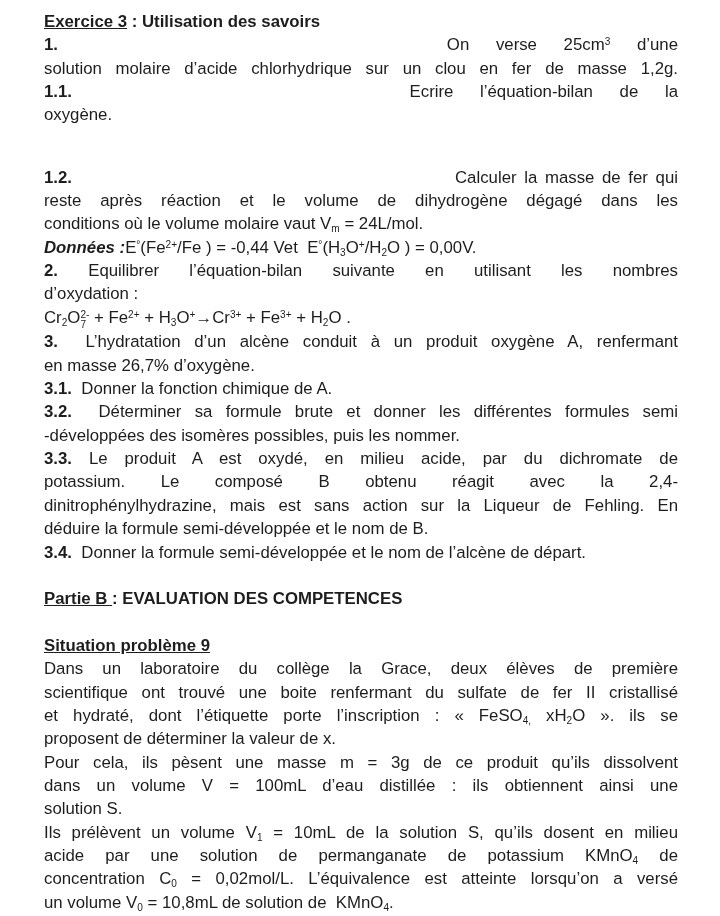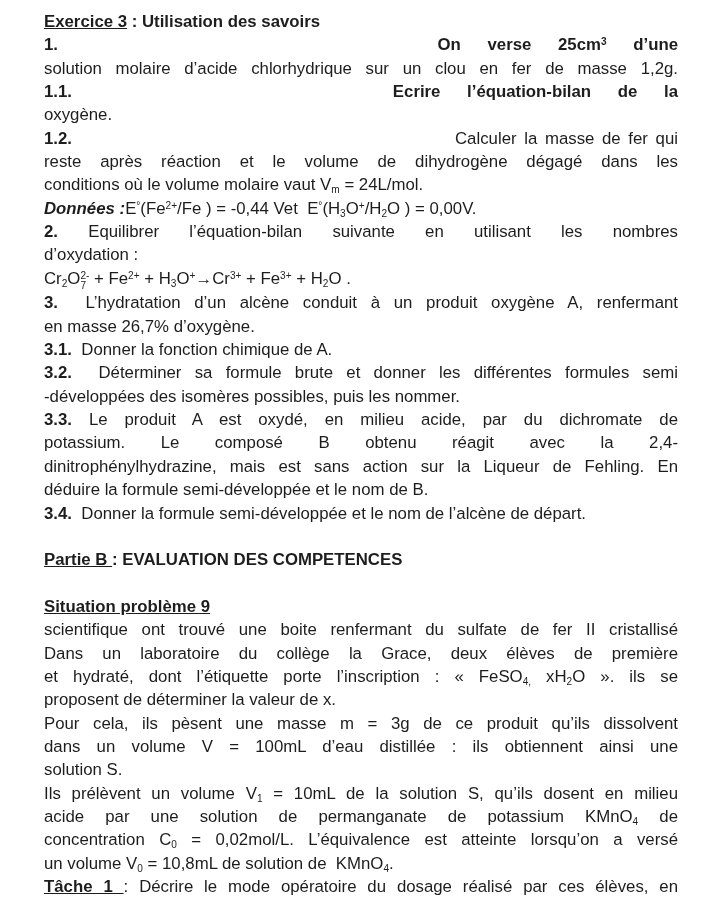--- a/index.html
+++ b/index.html
@@ -26,22 +26,22 @@
     text-align: justify;
     text-align-last: justify;
   }
   .line.fill {
     display: flex;
     align-items: baseline;
   }
   .line.fill span { white-space: pre; }
   .fillgap { flex: 1 1 auto; }
   .after-fill { white-space: pre; }
-  .ws-wide .after-fill { word-spacing: 22px; font-weight: bold; }
-  .ws-norm .after-fill { word-spacing: 3px; }
+  .ws-wide .after-fill { word-spacing: 22px; }
+  .ws-norm .after-fill { word-spacing: 3px; margin-top: 39px; }
   .b  { font-weight: bold; }
   .bi { font-weight: bold; font-style: italic; }
   .bu { font-weight: bold; text-decoration: underline; }
   .sub { font-size: 0.6em; vertical-align: -0.28em; line-height: 0; }
   .sup { font-size: 0.6em; vertical-align: 0.45em;  line-height: 0; }
   .stack {
     display: inline-flex;
     flex-direction: column;
     font-size: 0.6em;
     line-height: 1.0;
@@ -87,22 +87,22 @@
     <div class="line plain"><span>-développées des isomères possibles, puis les nommer.</span></div>
     <div class="line justify"><span class="b">3.3.</span><span> Le produit A est oxydé, en milieu acide, par du dichromate de</span></div>
     <div class="line justify"><span>potassium. Le composé B obtenu réagit avec la 2,4-</span></div>
     <div class="line justify"><span>dinitrophénylhydrazine, mais est sans action sur la Liqueur de Fehling. En</span></div>
     <div class="line plain"><span>déduire la formule semi-développée et le nom de B.</span></div>
     <div class="line plain"><span class="b">3.4.</span><span> &nbsp;Donner la formule semi-développée et le nom de l’alcène de départ.</span></div>
     <div class="line blank"></div>
     <div class="line plain"><span class="bu">Partie B </span><span class="b">: EVALUATION DES COMPETENCES</span></div>
     <div class="line blank"></div>
     <div class="line plain"><span class="bu">Situation problème 9</span></div>
+    <div class="line justify"><span>Dans un laboratoire du collège la Grace, deux élèves de première</span></div>
     <div class="line justify"><span>scientifique ont trouvé une boite renfermant du sulfate de fer II cristallisé</span></div>
-    <div class="line justify"><span>Dans un laboratoire du collège la Grace, deux élèves de première</span></div>
     <div class="line justify"><span>et hydraté, dont l’étiquette porte l’inscription : « FeSO</span><span class="sub">4,</span><span> xH</span><span class="sub">2</span><span>O ». ils se</span></div>
     <div class="line plain"><span>proposent de déterminer la valeur de x.</span></div>
     <div class="line justify"><span>Pour cela, ils pèsent une masse m = 3g de ce produit qu’ils dissolvent</span></div>
     <div class="line justify"><span>dans un volume V = 100mL d’eau distillée : ils obtiennent ainsi une</span></div>
     <div class="line plain"><span>solution S.</span></div>
     <div class="line justify"><span>Ils prélèvent un volume V</span><span class="sub">1</span><span> = 10mL de la solution S, qu’ils dosent en milieu</span></div>
     <div class="line justify"><span>acide par une solution de permanganate de potassium KMnO</span><span class="sub">4</span><span> de</span></div>
     <div class="line justify"><span>concentration C</span><span class="sub">0</span><span> = 0,02mol/L. L’équivalence est atteinte lorsqu’on a versé</span></div>
     <div class="line plain"><span>un volume V</span><span class="sub">0</span><span> = 10,8mL de solution de &nbsp;KMnO</span><span class="sub">4</span><span>.</span></div>
     <div class="line justify"><span class="bu">Tâche 1 </span><span>: Décrire le mode opératoire du dosage réalisé par ces élèves, en</span></div>

